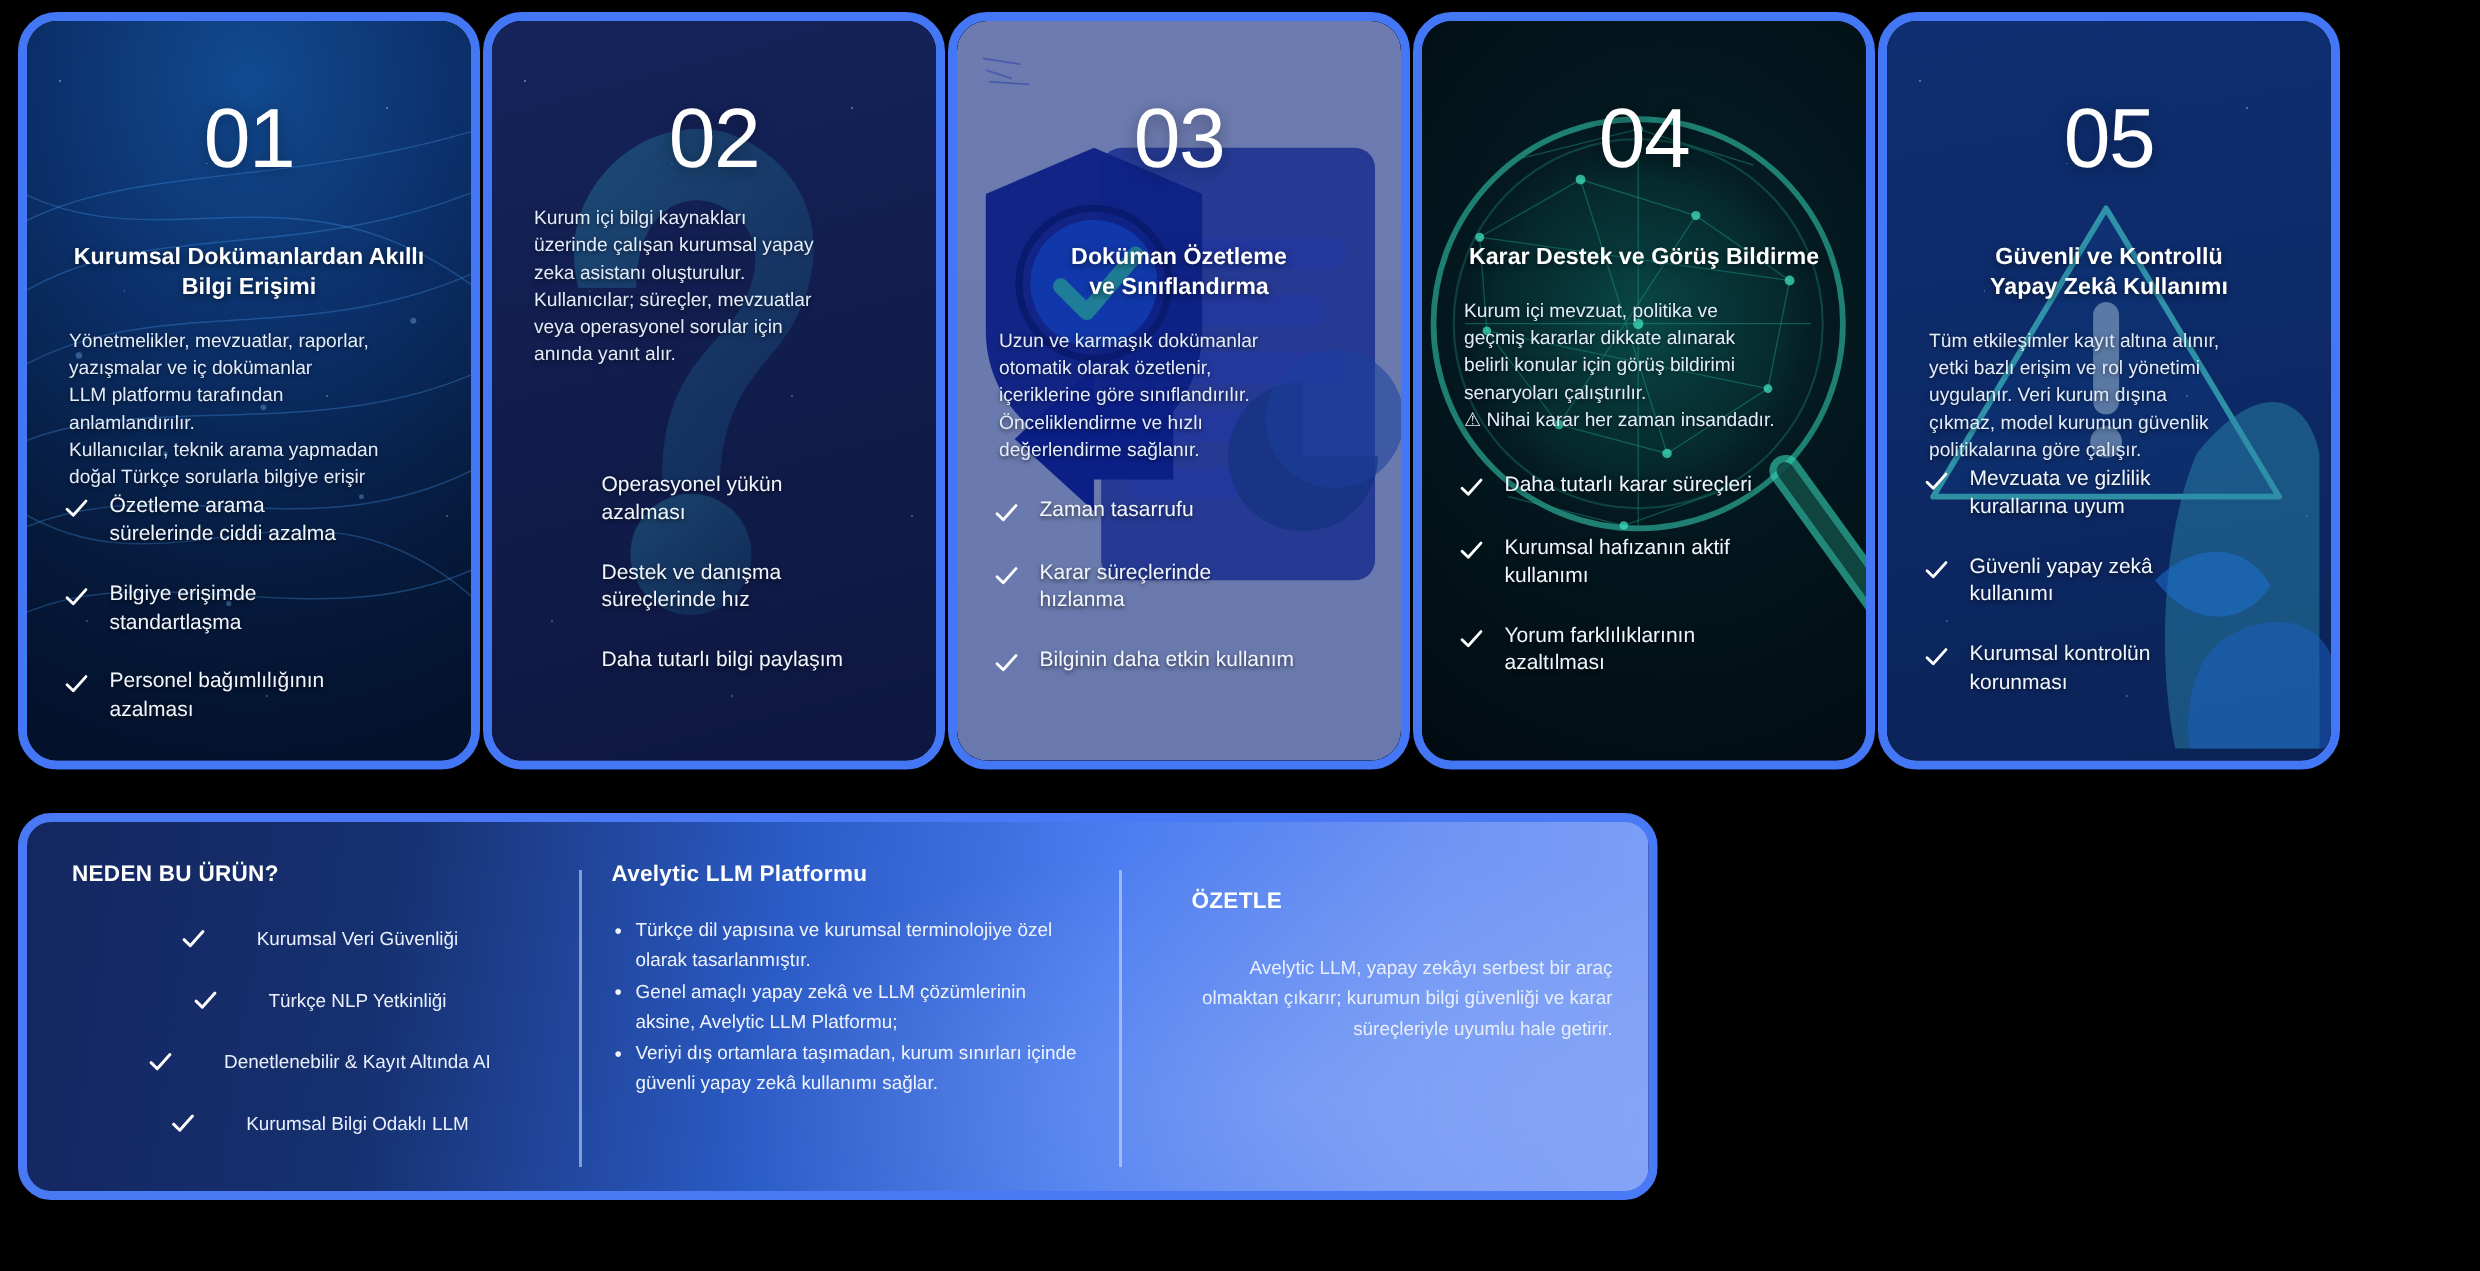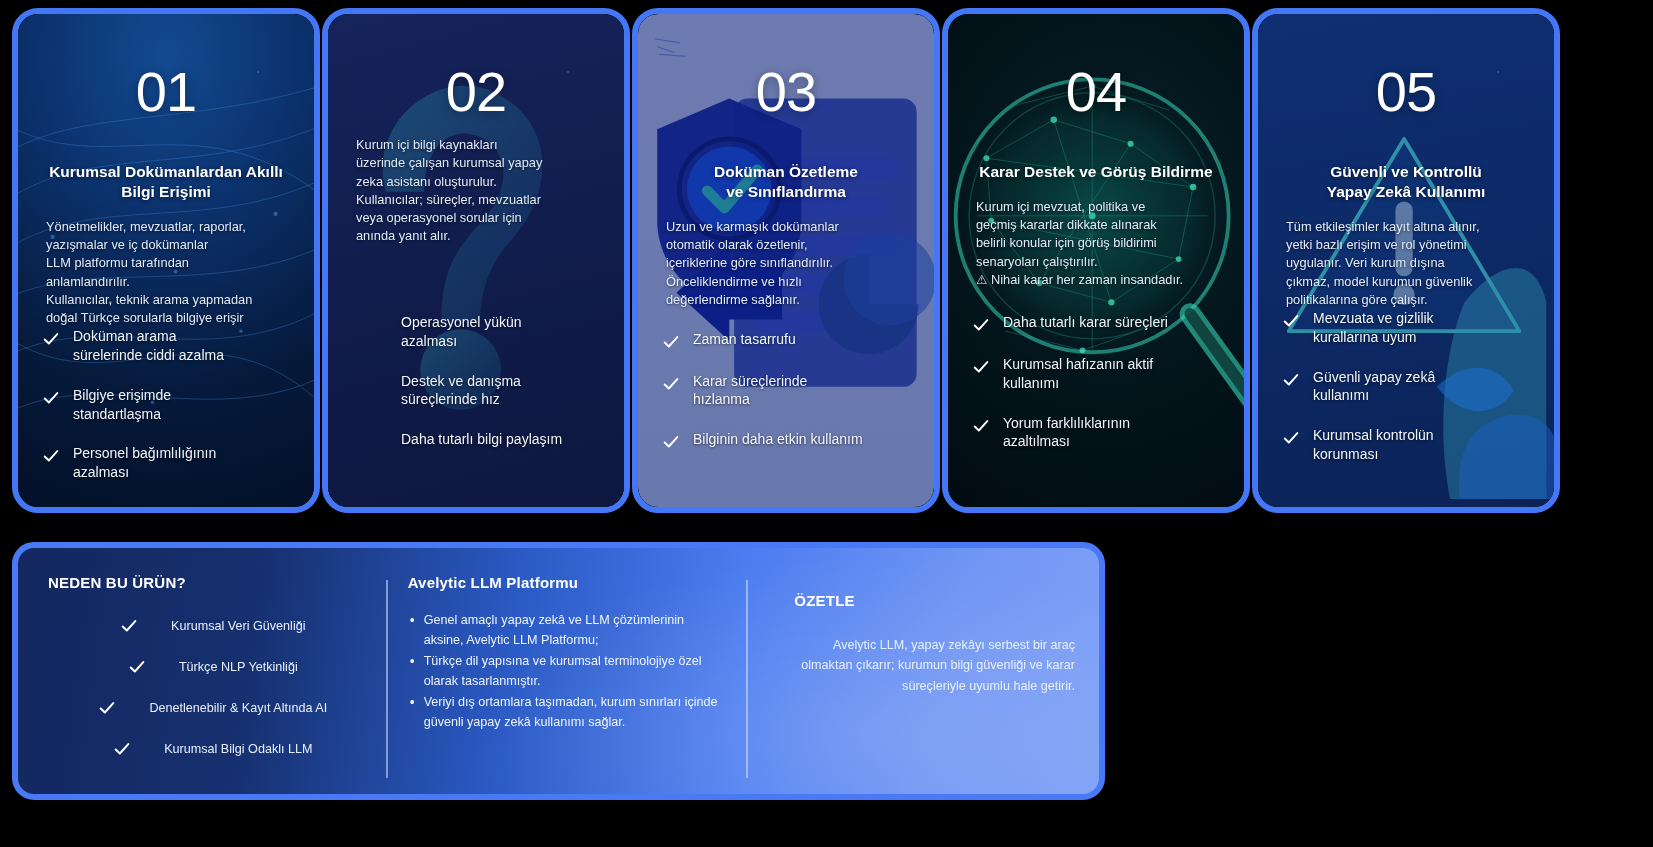--- a/index.html
+++ b/index.html
@@ -178,21 +178,21 @@
 anlamlandırılır.
  Kullanıcılar, teknik arama yapmadan
 doğal Türkçe sorularla bilgiye erişir</div>
         <div class="bullets">
           <div class="bitem">
             <span class="chk">
                 <svg viewBox="0 0 20 20">
                   <path d="M3 10.5 L7.6 15 L17 4.5" fill="none" stroke="#ffffff" stroke-width="2.1" stroke-linecap="round" stroke-linejoin="round"></path>
                 </svg>
               </span>
-            <span class="btext">Doküman arama
+            <span class="btext">Özetleme arama
 sürelerinde ciddi azalma</span>
           </div>
           <div class="bitem">
             <span class="chk">
                 <svg viewBox="0 0 20 20">
                   <path d="M3 10.5 L7.6 15 L17 4.5" fill="none" stroke="#ffffff" stroke-width="2.1" stroke-linecap="round" stroke-linejoin="round"></path>
                 </svg>
               </span>
             <span class="btext">Bilgiye erişimde
 standartlaşma</span>
@@ -503,22 +503,22 @@
               </svg>
             </span>
           <span class="pctext">Kurumsal Bilgi Odaklı LLM</span>
         </div>
       </div>
 
       <div class="pcol c2">
         <div class="vdiv"></div>
         <div class="ptitle c2t">Avelytic LLM Platformu</div>
         <ul class="pbul">
+          <li>Türkçe dil yapısına ve kurumsal terminolojiye özel olarak tasarlanmıştır.</li>
           <li>Genel amaçlı yapay zekâ ve LLM çözümlerinin aksine, Avelytic LLM Platformu;</li>
-          <li>Türkçe dil yapısına ve kurumsal terminolojiye özel olarak tasarlanmıştır.</li>
           <li>Veriyi dış ortamlara taşımadan, kurum sınırları içinde güvenli yapay zekâ kullanımı sağlar.</li>
         </ul>
       </div>
 
       <div class="pcol c3">
         <div class="vdiv"></div>
         <div class="ptitle c3t">ÖZETLE</div>
         <div class="ptext">Avelytic LLM, yapay zekâyı serbest bir araç olmaktan çıkarır; kurumun bilgi güvenliği ve karar süreçleriyle uyumlu hale getirir.</div>
       </div>
 

